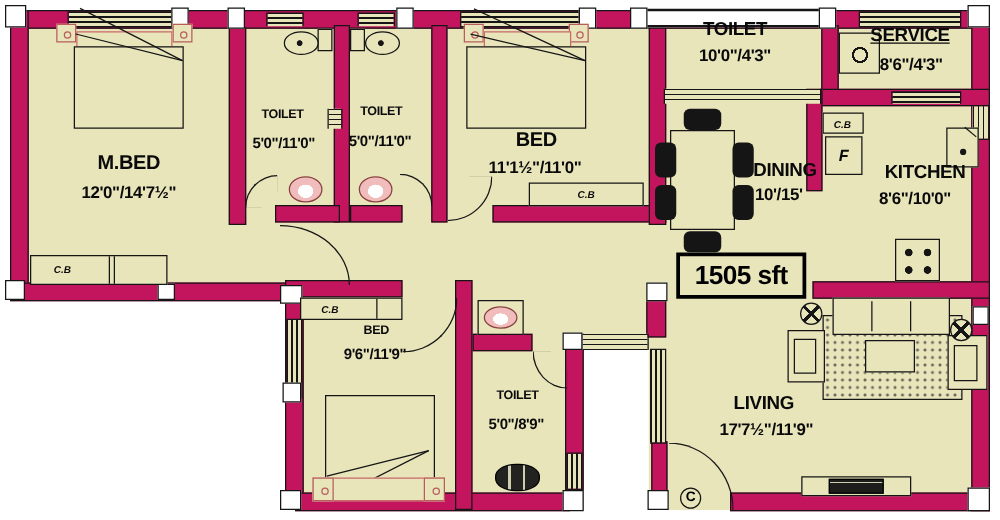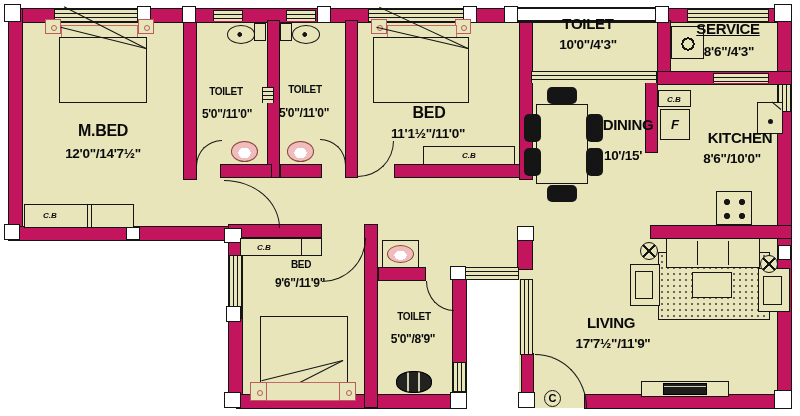--- a/index.html
+++ b/index.html
@@ -212,25 +212,26 @@
   <div class="rname sm" style="left:226px;top:86px;">TOILET</div>
   <div class="rdim smd" style="left:227px;top:107px;">5'0"/11'0"</div>
   <div class="rname sm" style="left:305px;top:84px;">TOILET</div>
   <div class="rdim smd" style="left:304px;top:106px;">5'0"/11'0"</div>
   <div class="rname big" style="left:429px;top:104px;">BED</div>
   <div class="rdim" style="left:428px;top:126px;">11'1½"/11'0"</div>
   <div class="rname" style="left:588px;top:15px;">TOILET</div>
   <div class="rdim" style="left:588px;top:37px;">10'0"/4'3"</div>
   <div class="rname" style="left:728px;top:20px;text-decoration:underline;">SERVICE</div>
   <div class="rdim" style="left:729px;top:44px;">8'6"/4'3"</div>
-  <div class="rname" style="left:628px;top:116px;">DINING</div>
+  <div class="rname" style="left:628px;top:128px;">DINING</div>
   <div class="rdim" style="left:623px;top:148px;">10'/15'</div>
   <div class="rname" style="left:740px;top:129px;">KITCHEN</div>
   <div class="rdim" style="left:732px;top:151px;">8'6"/10'0"</div>
   <div class="rname sm" style="left:301px;top:259px;">BED</div>
   <div class="rdim smd" style="left:300px;top:276px;">9'6"/11'9"</div>
   <div class="rname sm" style="left:414px;top:311px;">TOILET</div>
   <div class="rdim smd" style="left:413px;top:332px;">5'0"/8'9"</div>
   <div class="rname" style="left:611px;top:314px;">LIVING</div>
   <div class="rdim" style="left:613px;top:336px;">17'7½"/11'9"</div>
 
+  <div class="area" style="left:541px;top:202px;width:104px;height:37px;">1505 sft</div>
   <div class="cmark" style="left:544px;top:390px;width:17px;height:17px;">C</div>
 </div>
 
 </body></html>

